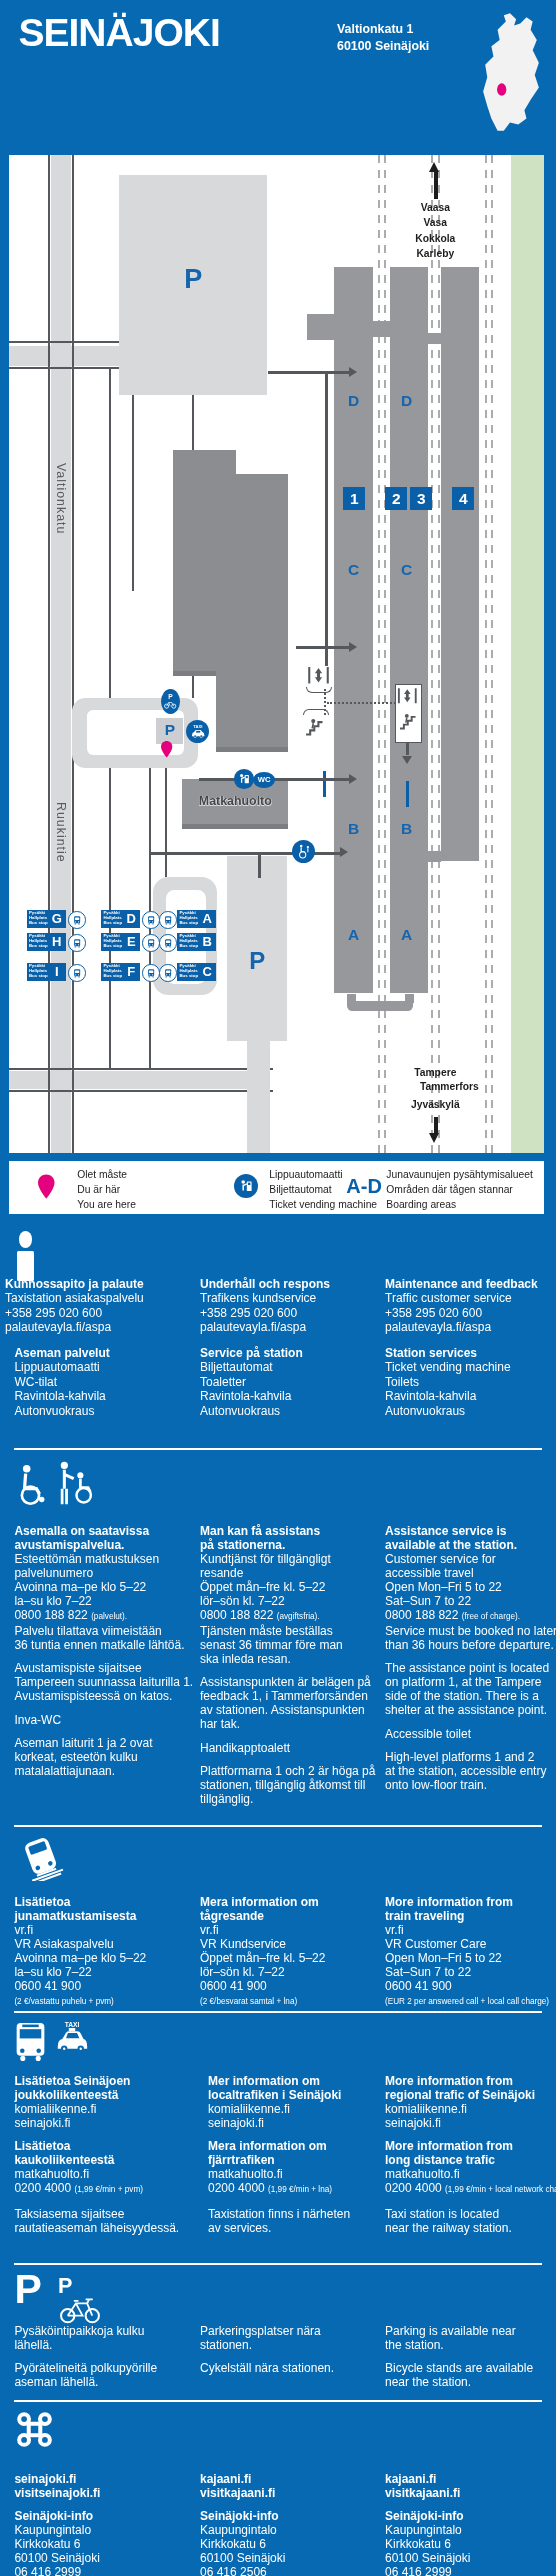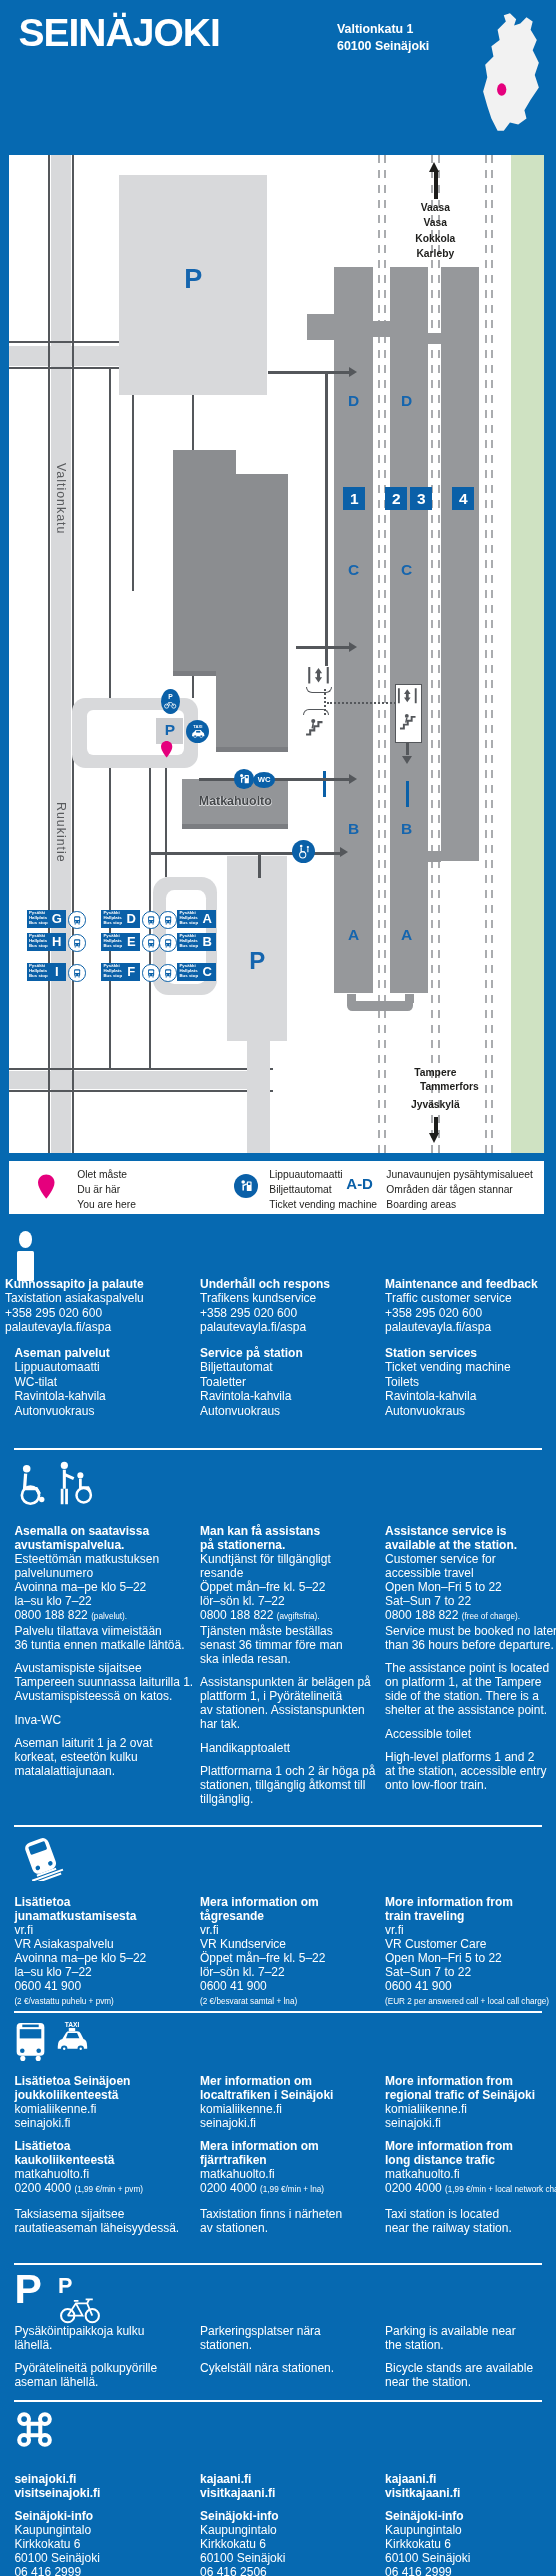--- a/index.html
+++ b/index.html
@@ -437,21 +437,21 @@
         <path d="M7,9 L7,19 M7,11 L13,8" stroke="#fff" stroke-width="2.5" fill="none"></path>
         <rect x="13" y="4" width="8" height="16" rx="1" fill="#fff"></rect>
         <rect x="15" y="6" width="4" height="4" fill="#0a60a8"></rect>
       </svg>
   </div>
   <div class="abs leg-col" style="left:260px;top:6.2px">
       <div class="line">Lippuautomaatti</div>
       <div class="line">Biljettautomat</div>
       <div class="line">Ticket vending machine</div>
     </div>
-  <div class="abs" style="left:337px;top:14.4px;font-size:15px;font-weight:bold;color:#0a60a8">A-D</div>
+  <div class="abs" style="left:337px;top:14.4px;font-size:20px;font-weight:bold;color:#0a60a8">A-D</div>
   <div class="abs leg-col" style="left:377px;top:6.2px">
       <div class="line">Junavaunujen pysähtymisalueet</div>
       <div class="line">Områden där tågen stannar</div>
       <div class="line">Boarding areas</div>
     </div>
 </div>
 
 <div class="abs i-dot"></div>
 <div class="abs i-stem"></div>
 
@@ -540,21 +540,21 @@
     <div class="line">Kundtjänst för tillgängligt</div>
     <div class="line">resande</div>
     <div class="line">Öppet mån–fre kl. 5–22</div>
     <div class="line">lör–sön kl. 7–22</div>
     <div class="line"><span>0800 188 822 </span><span class="sm">(avgiftsfria).</span></div>
     <div class="line">Tjänsten måste beställas</div>
     <div class="line">senast 36 timmar före man</div>
     <div class="line">ska inleda resan.</div>
     <div class="spacer"></div>
     <div class="line">Assistanspunkten är belägen på</div>
-    <div class="line">plattform 1, i Pyörätelineitä</div>
+    <div class="line">feedback 1, i Tammerforsänden</div>
     <div class="line">av stationen. Assistanspunkten</div>
     <div class="line">har tak.</div>
     <div class="spacer"></div>
     <div class="line">Handikapptoalett</div>
     <div class="spacer"></div>
     <div class="line">Plattformarna 1 och 2 är höga på</div>
     <div class="line">stationen, tillgänglig åtkomst till</div>
     <div class="line">tillgänglig.</div>
   </div>
 <div class="abs col tight" style="left:385px;top:1524px">
@@ -654,33 +654,33 @@
     <div class="line">seinajoki.fi</div>
     <div class="spacer"></div>
     <div class="line b">Lisätietoa</div>
     <div class="line b">kaukoliikenteestä</div>
     <div class="line">matkahuolto.fi</div>
     <div class="line"><span>0200 4000 </span><span class="sm">(1,99 €/min + pvm)</span></div>
     <div class="spacer"></div>
     <div class="line">Taksiasema sijaitsee</div>
     <div class="line">rautatieaseman läheisyydessä.</div>
   </div>
-<div class="abs col tight" style="left:200px;top:2074px">
+<div class="abs col tight" style="left:208px;top:2074px">
     <div class="line b">Mer information om</div>
     <div class="line b">localtrafiken i Seinäjoki</div>
     <div class="line">komialiikenne.fi</div>
     <div class="line">seinajoki.fi</div>
     <div class="spacer"></div>
     <div class="line b">Mera information om</div>
     <div class="line b">fjärrtrafiken</div>
     <div class="line">matkahuolto.fi</div>
     <div class="line"><span>0200 4000 </span><span class="sm">(1,99 €/min + lna)</span></div>
     <div class="spacer"></div>
     <div class="line">Taxistation finns i närheten</div>
-    <div class="line">av stationen.</div>
+    <div class="line">av services.</div>
   </div>
 <div class="abs col tight" style="left:385px;top:2074px">
     <div class="line b">More information from</div>
     <div class="line b">regional trafic of Seinäjoki</div>
     <div class="line">komialiikenne.fi</div>
     <div class="line">seinajoki.fi</div>
     <div class="spacer"></div>
     <div class="line b">More information from</div>
     <div class="line b">long distance trafic</div>
     <div class="line">matkahuolto.fi</div>

